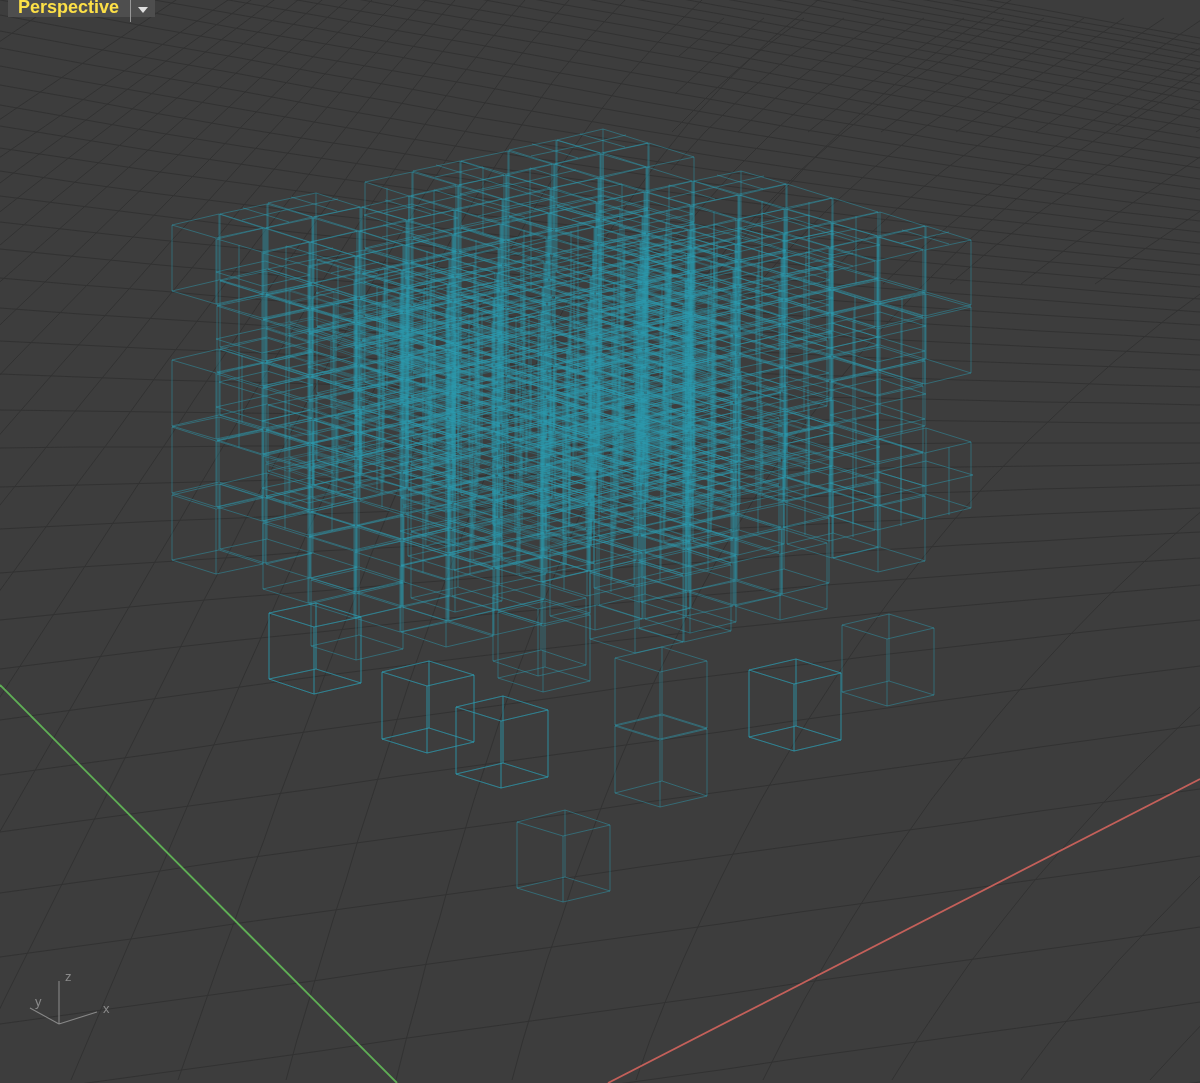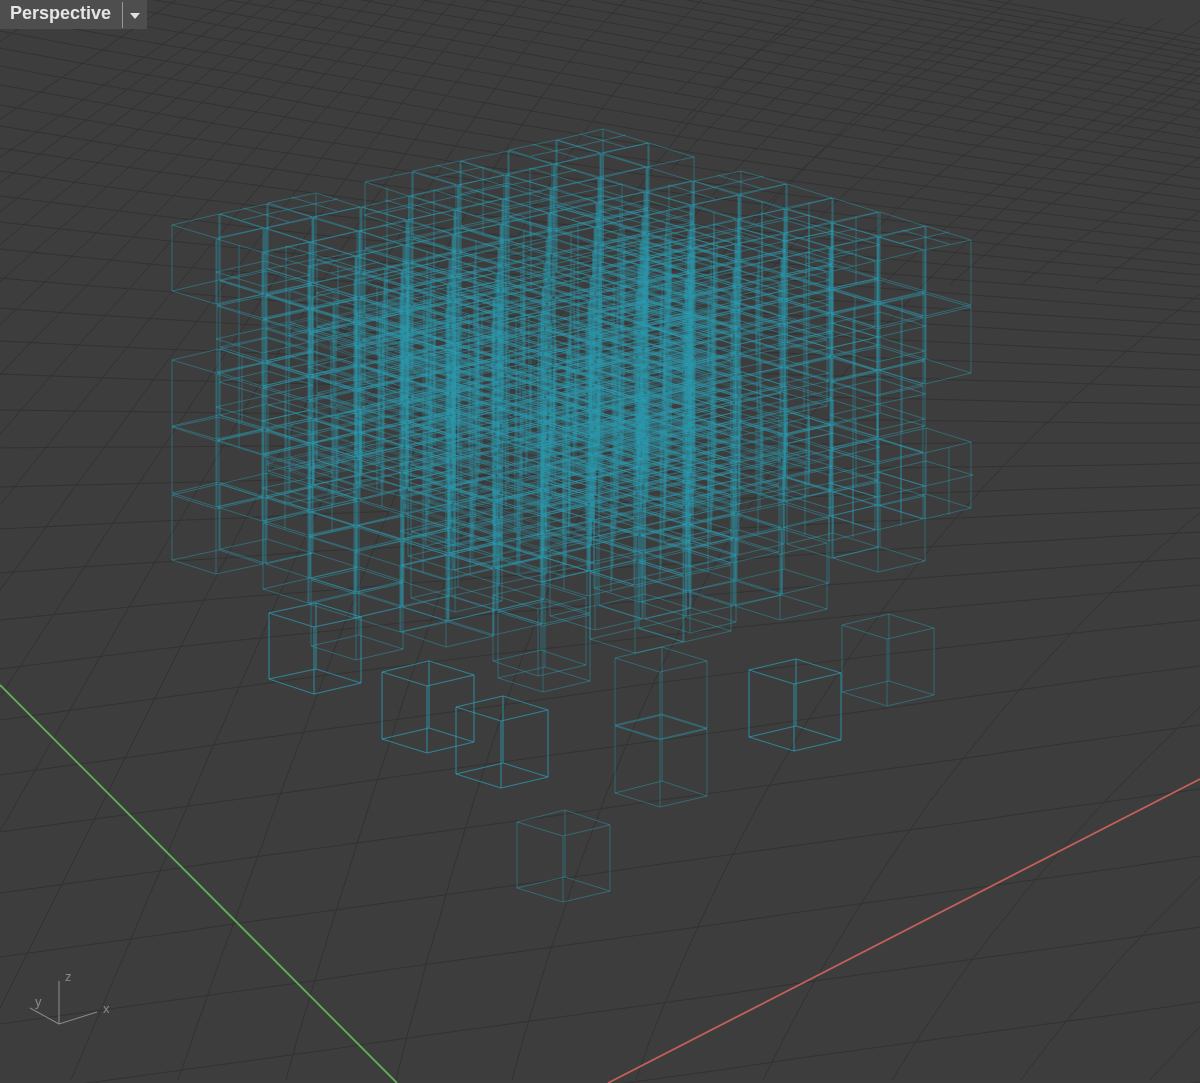--- a/index.html
+++ b/index.html
@@ -1,15 +1,15 @@
 <!DOCTYPE html>
 <html><head><meta charset="utf-8"><style>
 html,body{margin:0;padding:0;background:#3d3d3d;width:1200px;height:1083px;overflow:hidden}
 #vp{position:relative;width:1200px;height:1083px}
-#persp{position:absolute;left:0;top:0;height:29px;background:#4e4e4e;color:#e5e5e5;
+#persp{position:absolute;left:8px;top:0;height:17px;background:#4e4e4e;color:#fde047;
 font-family:"Liberation Sans",sans-serif;font-size:18px;font-weight:bold;display:flex;align-items:center}
 #persp .lbl{padding:0 11px 2px 10px}
 #persp .sep{width:1px;height:26px;background:#989898}
 #persp .arr{width:0;height:0;border-left:5px solid transparent;border-right:5px solid transparent;
 border-top:6px solid #e0e0e0;margin:2px 7px 0 7px}
 </style></head>
 <body>
 <div id="vp"><svg width="1200" height="1083" viewBox="0 0 1200 1083">
 <rect width="1200" height="1083" fill="#3d3d3d"></rect>
 <path d="M-54 0L5 -40M-57 80L2 40L61 0L120 -40M-60 160L-1 120L58 80L117 40L176 0L235 -40M-61 200L-4 160L54 120L111 80L169 40L228 0L287 -40M-77 240L-23 200L31 160L86 120L140 80L195 40L251 0L308 -40M-36 240L15 200L66 160L118 120L169 80L221 40L274 0L328 -40M-42 280L6 240L53 200L102 160L150 120L199 80L248 40L298 0L349 -40M-42 320L2 280L47 240L92 200L137 160L182 120L228 80L275 40L322 0L371 -40M-78 400L-36 360L5 320L47 280L89 240L130 200L173 160L215 120L258 80L302 40L347 0L393 -40M-62 440L-24 400L14 360L53 320L92 280L130 240L169 200L209 160L248 120L289 80L330 40L372 0L416 -40M-76 520L-41 480L-5 440L30 400L65 360L101 320L137 280L172 240L209 200L245 160L282 120L319 80L358 40L398 0L441 -40M-77 600L-45 560L-12 520L20 480L52 440L84 400L117 360L149 320L182 280L215 240L248 200L282 160L316 120L351 80L388 40L426 0L467 -40M-65 680L-36 640L-7 600L22 560L51 520L80 480L110 440L139 400L168 360L198 320L228 280L258 240L289 200L320 160L352 120L384 80L419 40L455 0L495 -40M-67 800L-41 760L-15 720L11 680L37 640L63 600L89 560L115 520L141 480L168 440L194 400L221 360L248 320L275 280L303 240L331 200L359 160L389 120L420 80L452 40L488 0L527 -40M-73 960L-50 920L-28 880L-5 840L18 800L41 760L64 720L87 680L110 640L133 600L156 560L180 520L203 480L227 440L250 400L274 360L299 320L323 280L348 240L374 200L401 160L428 120L458 80L490 40L525 0L565 -40M-35 1080L-15 1040L4 1000L24 960L44 920L64 880L84 840L104 800L124 760L144 720L164 680L184 640L204 600L225 560L245 520L266 480L287 440L308 400L330 360L352 320L374 280L397 240L421 200L446 160L473 120L501 80L533 40L569 0L610 -40M71 1080L88 1040L105 1000L122 960L139 920L156 880L173 840L190 800L207 760L225 720L242 680L260 640L277 600L295 560L313 520L332 480L350 440L369 400L389 360L409 320L429 280L451 240L474 200L499 160L525 120L554 80L587 40L625 0L669 -40M178 1080L192 1040L206 1000L220 960L235 920L249 880L264 840L278 800L293 760L308 720L323 680L338 640L354 600L369 560L385 520L402 480L419 440L436 400L455 360L474 320L494 280L516 240L539 200L565 160L593 120L624 80L660 40L702 0L750 -40M286 1080L297 1040L309 1000L321 960L333 920L346 880L358 840L371 800L384 760L397 720L410 680L424 640L438 600L453 560L468 520L484 480L501 440L519 400L538 360L558 320L580 280L604 240L630 200L659 160L691 120L728 80L770 40L818 0L875 -40M396 1080L406 1040L417 1000L427 960L439 920L450 880L462 840L474 800L487 760L500 720L514 680L529 640L544 600L561 560L578 520L596 480L616 440L637 400L660 360L685 320L712 280L742 240L775 200L812 160L853 120L900 80L953 40L1011 0L1070 -40M512 1080L523 1040L535 1000L547 960L561 920L574 880L589 840L604 800L620 760L637 720L655 680L675 640L695 600L717 560L741 520L766 480L793 440L823 400L855 360L890 320L928 280L969 240L1015 200L1066 160L1124 120L1182 80L1241 40L1300 0M636 1080L650 1040L666 1000L683 960L701 920L720 880L740 840L761 800L784 760L808 720L834 680L861 640L890 600L921 560L954 520L990 480L1029 440L1071 400L1116 360L1165 320L1219 280L1277 240L1336 200M763 1080L783 1040L804 1000L827 960L851 920L876 880L903 840L931 800L962 760L994 720L1028 680L1065 640L1104 600L1146 560L1191 520L1239 480L1290 440M892 1080L917 1040L944 1000L972 960L1003 920L1035 880L1070 840L1106 800L1145 760L1186 720L1229 680L1276 640L1325 600M1021 1080L1051 1040L1084 1000L1119 960L1157 920L1196 880L1238 840L1282 800M1150 1080L1187 1040L1225 1000L1267 960L1311 920M724 18L679 56M764 18L716 56L675 94M804 18L753 56L710 94L672 132M844 18L790 56L745 94L705 132L671 170M884 18L828 56L780 94L738 132M924 18L868 56L817 94L773 132L735 170L701 208L670 246M964 18L908 56L855 94L808 132M1004 18L948 56L892 94L844 132L801 170L763 208L729 246L699 284M1044 18L988 56L932 94L881 132M1084 18L1028 56L972 94L918 132L871 170L829 208L792 246L758 284M1124 18L1068 56L1012 94L956 132M1164 18L1108 56L1052 94L996 132L944 170L898 208L857 246L820 284M1204 18L1148 56L1092 94L1036 132M1244 18L1188 56L1132 94L1076 132L1021 170L970 208L924 246L883 284M1228 56L1172 94L1116 132M1268 56L1212 94L1156 132L1101 170L1045 208L995 246L950 284M1252 94L1196 132M1236 132L1181 170L1125 208L1070 246L1021 284M1261 170L1205 208L1149 246L1095 284M0 -178L80 -163L160 -149L240 -135L320 -120L400 -106L480 -91L560 -77L640 -63L720 -48L800 -34L880 -19L960 -5L1040 9L1120 24L1200 38M0 -172L80 -158L160 -143L240 -129L320 -115L400 -100L480 -86L560 -71L640 -57L720 -43L800 -28L880 -14L960 1L1040 15L1120 29L1200 44M0 -166L80 -152L160 -138L240 -123L320 -109L400 -94L480 -80L560 -66L640 -51L720 -37L800 -22L880 -8L960 6L1040 21L1120 35L1200 50M0 -160L80 -146L160 -131L240 -117L320 -103L400 -88L480 -74L560 -59L640 -45L720 -31L800 -16L880 -2L960 13L1040 27L1120 41L1200 56M0 -154L80 -139L160 -125L240 -111L320 -96L400 -82L480 -67L560 -53L640 -39L720 -24L800 -10L880 5L960 19L1040 33L1120 48L1200 62M0 -147L80 -132L160 -118L240 -104L320 -89L400 -75L480 -60L560 -46L640 -32L720 -17L800 -3L880 12L960 26L1040 40L1120 55L1200 69M0 -140L80 -125L160 -111L240 -96L320 -82L400 -68L480 -53L560 -39L640 -24L720 -10L800 4L880 19L960 33L1040 48L1120 62L1200 76M0 -132L80 -118L160 -103L240 -89L320 -74L400 -60L480 -46L560 -31L640 -17L720 -2L800 12L880 26L960 41L1040 55L1120 70L1200 84M0 -124L80 -109L160 -95L240 -81L320 -66L400 -52L480 -37L560 -23L640 -9L720 6L800 20L880 35L960 49L1040 63L1120 78L1200 92M0 -115L80 -101L160 -87L240 -72L320 -58L400 -43L480 -29L560 -15L640 -0L720 14L800 29L880 43L960 57L1040 72L1120 86L1200 101M0 -106L80 -92L160 -78L240 -63L320 -49L400 -34L480 -20L560 -6L640 9L720 23L800 38L880 52L960 66L1040 81L1120 95L1200 110M0 -97L80 -83L160 -68L240 -54L320 -39L400 -25L480 -11L560 4L640 18L720 33L800 47L880 61L960 76L1040 90L1120 105L1200 119M0 -87L80 -73L160 -58L240 -44L320 -29L400 -15L480 -1L560 14L640 28L720 43L800 57L880 71L960 86L1040 100L1120 115L1200 128M0 -76L80 -62L160 -48L240 -33L320 -19L400 -4L480 10L560 24L640 39L720 53L800 68L880 82L960 96L1040 111L1120 125L1200 138M0 -65L80 -51L160 -37L240 -22L320 -8L400 7L480 21L560 35L640 50L720 64L800 79L880 93L960 107L1040 122L1120 135L1200 148M0 -54L80 -39L160 -25L240 -10L320 4L400 18L480 33L560 47L640 62L720 76L800 90L880 105L960 119L1040 133L1120 146L1200 158M0 -41L80 -27L160 -12L240 2L320 16L400 31L480 45L560 60L640 74L720 88L800 103L880 117L960 131L1040 144L1120 156L1200 168M0 -28L80 -14L160 1L240 15L320 29L400 44L480 58L560 73L640 87L720 101L800 116L880 129L960 143L1040 155L1120 167L1200 179M0 -15L80 -0L160 14L240 29L320 43L400 57L480 72L560 86L640 101L720 115L800 129L880 142L960 155L1040 167L1120 178L1200 189M0 -0L80 14L160 29L240 43L320 58L400 72L480 86L560 101L640 115L720 129L800 142L880 155L960 167L1040 178L1120 189L1200 200M0 15L80 30L160 44L240 58L320 73L400 87L480 102L560 116L640 130L720 143L800 155L880 167L960 179L1040 190L1120 201L1200 211M0 31L80 46L160 60L240 74L320 89L400 103L480 118L560 131L640 144L720 157L800 169L880 180L960 191L1040 202L1120 212L1200 221M0 48L80 63L160 77L240 91L320 106L400 120L480 134L560 147L640 159L720 171L800 182L880 193L960 204L1040 213L1120 223L1200 232M0 66L80 81L160 95L240 109L320 123L400 137L480 150L560 162L640 174L720 185L800 196L880 206L960 216L1040 225L1120 234L1200 243M0 85L80 99L160 114L240 128L320 141L400 153L480 166L560 177L640 188L720 199L800 209L880 219L960 228L1040 237L1120 246L1200 254M0 105L80 119L160 133L240 146L320 158L400 170L480 181L560 192L640 203L720 213L800 222L880 232L960 240L1040 249L1120 257L1200 265M0 126L80 139L160 152L240 164L320 176L400 187L480 198L560 208L640 218L720 227L800 236L880 245L960 253L1040 261L1120 268L1200 275M0 148L80 160L160 172L240 183L320 194L400 205L480 215L560 224L640 233L720 242L800 250L880 258L960 266L1040 273L1120 280L1200 287M0 171L80 183L160 194L240 204L320 214L400 223L480 233L560 241L640 250L720 258L800 265L880 273L960 280L1040 286L1120 293L1200 299M0 196L80 206L160 216L240 226L320 235L400 243L480 252L560 259L640 267L720 274L800 281L880 288L960 294L1040 300L1120 306L1200 312M0 222L80 231L160 240L240 248L320 256L400 264L480 271L560 279L640 285L720 292L800 298L880 304L960 310L1040 315L1120 320L1200 325M0 249L80 257L160 265L240 272L320 279L400 286L480 293L560 299L640 305L720 310L800 316L880 321L960 326L1040 331L1120 335L1200 340M0 278L80 285L160 291L240 298L320 304L400 309L480 315L560 320L640 325L720 330L800 334L880 339L960 343L1040 347L1120 351L1200 355M0 308L80 314L160 319L240 324L320 329L400 334L480 338L560 342L640 346L720 350L800 354L880 358L960 361L1040 364L1120 367L1200 370M0 341L80 345L160 349L240 352L320 356L400 360L480 363L560 366L640 369L720 372L800 375L880 377L960 380L1040 382L1120 385L1200 387M0 374L80 377L160 380L240 382L320 384L400 387L480 389L560 391L640 393L720 395L800 397L880 398L960 400L1040 402L1120 403L1200 405M0 410L80 411L160 412L240 413L320 414L400 415L480 416L560 417L640 418L720 419L800 420L880 420L960 421L1040 422L1120 423L1200 423M0 448L80 447L160 447L240 446L320 446L400 446L480 445L560 445L640 445L720 444L800 444L880 444L960 443L1040 443L1120 443L1200 443M0 487L80 485L160 483L240 481L320 479L400 478L480 476L560 474L640 473L720 471L800 470L880 468L960 467L1040 466L1120 465L1200 463M0 529L80 525L160 521L240 518L320 514L400 511L480 508L560 505L640 502L720 499L800 497L880 494L960 492L1040 489L1120 487L1200 485M0 573L80 567L160 562L240 557L320 551L400 547L480 542L560 537L640 533L720 529L800 525L880 521L960 518L1040 514L1120 511L1200 508M0 620L80 612L160 604L240 597L320 591L400 584L480 578L560 572L640 566L720 561L800 555L880 550L960 545L1040 541L1120 536L1200 532M0 669L80 659L160 649L240 640L320 632L400 623L480 615L560 608L640 601L720 594L800 587L880 581L960 575L1040 569L1120 563L1200 558M0 720L80 709L160 698L240 687L320 676L400 666L480 656L560 647L640 638L720 629L800 621L880 613L960 606L1040 599L1120 592L1200 585M0 775L80 764L160 753L240 741L320 730L400 719L480 708L560 697L640 685L720 675L800 665L880 655L960 646L1040 637L1120 628L1200 620M0 832L80 821L160 810L240 799L320 788L400 776L480 765L560 754L640 743L720 732L800 720L880 709L960 698L1040 687L1120 676L1200 666M0 893L80 882L160 871L240 859L320 848L400 837L480 826L560 815L640 803L720 792L800 781L880 770L960 759L1040 747L1120 736L1200 725M0 957L80 946L160 935L240 923L320 912L400 901L480 890L560 879L640 867L720 856L800 845L880 834L960 823L1040 811L1120 800L1200 789M0 1024L80 1013L160 1002L240 991L320 980L400 968L480 957L560 946L640 935L720 924L800 912L880 901L960 890L1040 879L1120 868L1200 856M0 1095L80 1084L160 1073L240 1062L320 1051L400 1039L480 1028L560 1017L640 1006L720 995L800 983L880 972L960 961L1040 950L1120 939L1200 927M0 1170L80 1159L160 1148L240 1137L320 1126L400 1114L480 1103L560 1092L640 1081L720 1070L800 1058L880 1047L960 1036L1040 1025L1120 1014L1200 1002M0 1250L80 1238L160 1227L240 1216L320 1205L400 1194L480 1182L560 1171L640 1160L720 1149L800 1138L880 1126L960 1115L1040 1104L1120 1093L1200 1082M0 1333L80 1322L160 1310L240 1299L320 1288L400 1277L480 1266L560 1254L640 1243L720 1232L800 1221L880 1210L960 1198L1040 1187L1120 1176L1200 1165" stroke="#323232" stroke-width="1" fill="none"></path>

